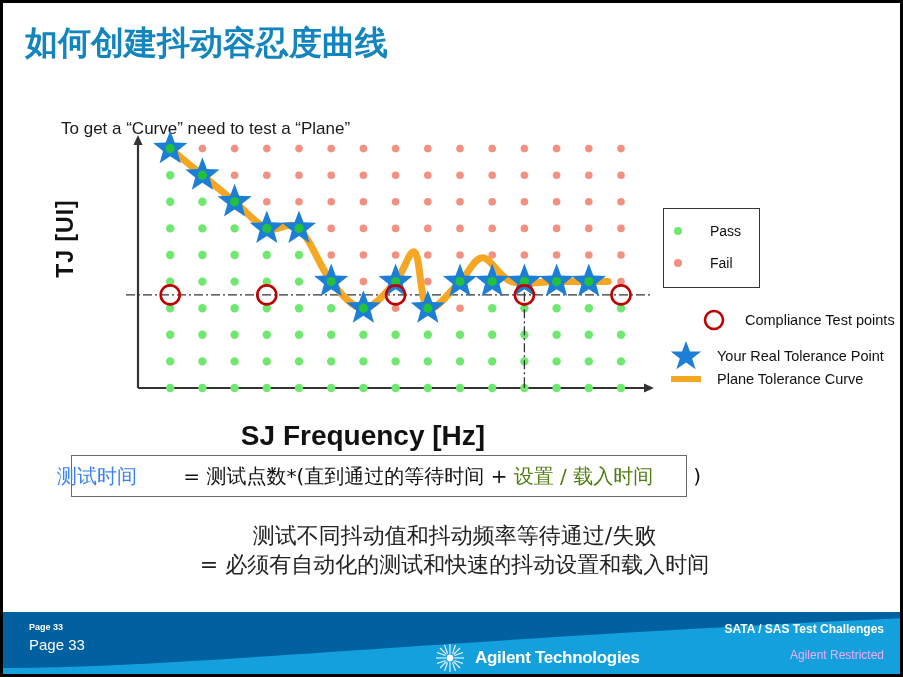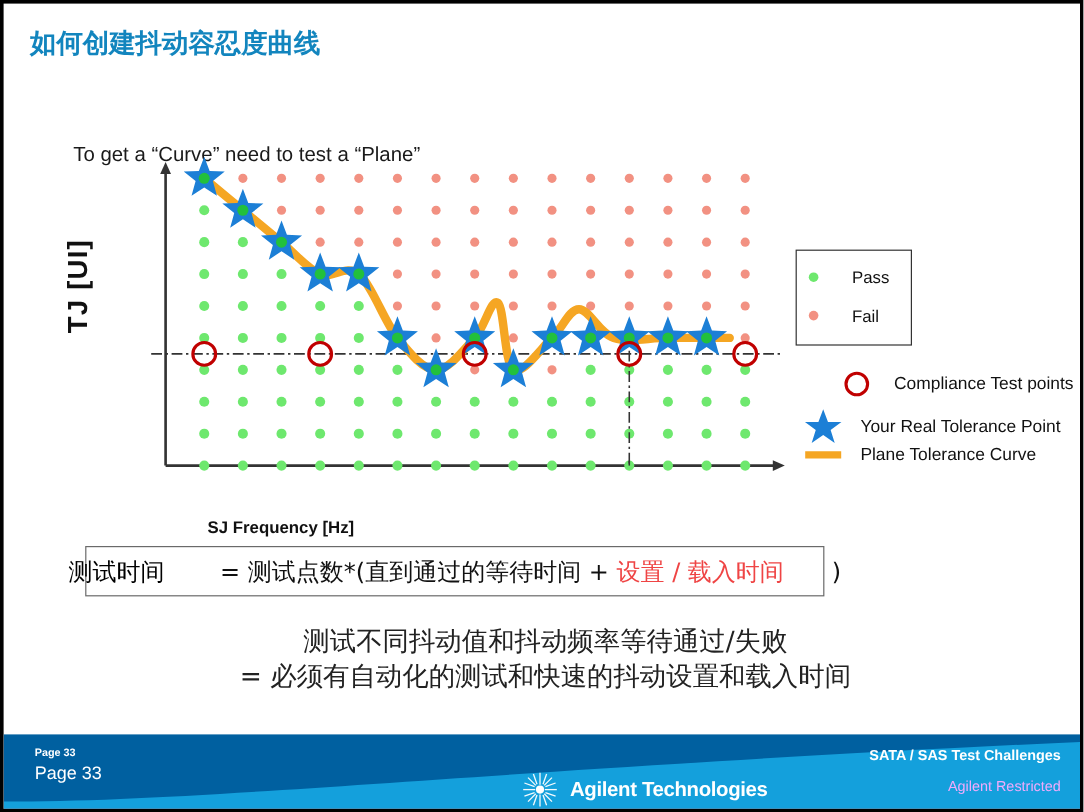--- a/index.html
+++ b/index.html
@@ -1,41 +1,41 @@
 <!DOCTYPE html>
 <html><head>
 <meta charset="utf-8">
 <style>
   html,body{margin:0;padding:0;background:#fff;}
   body{width:903px;height:677px;font-family:"Liberation Sans",sans-serif;overflow:hidden;}
   #slide{position:relative;width:903px;height:677px;box-sizing:border-box;border:3px solid #000;background:#fff;overflow:hidden;}
 
-  #title{position:absolute;left:22px;top:18px;font-size:22px;font-weight:bold;color:#1285BE;letter-spacing:0px;white-space:nowrap;}
+  #title{position:absolute;left:22px;top:18px;font-size:33px;font-weight:bold;color:#1285BE;letter-spacing:0px;white-space:nowrap;}
   #subtitle{position:absolute;left:58px;top:92px;font-size:17px;color:#1a1a1a;white-space:nowrap;margin-top:24px;}
 
   #plot{position:absolute;left:0;top:0;width:903px;height:430px;}
 
   #ylabel{position:absolute;left:-8px;top:222px;width:140px;text-align:center;
           transform:rotate(-90deg);transform-origin:center center;
           font-size:23px;font-weight:bold;color:#111;letter-spacing:1px;}
-  #xlabel{position:absolute;left:170px;top:428px;width:380px;font-size:14px;font-weight:bold;color:#111;}
+  #xlabel{position:absolute;left:170px;top:417px;width:380px;text-align:center;font-size:28px;font-weight:bold;color:#111;}
 
   #passfail-legend{position:absolute;left:660px;top:205px;width:95px;height:78px;border:1px solid #333;background:#fff;}
   .pf-row{position:absolute;left:10px;display:flex;align-items:center;gap:28px;font-size:14px;color:#111;}
   .pf-dot{width:8px;height:8px;border-radius:50%;display:inline-block;}
 
   .side-legend-row{position:absolute;display:flex;align-items:center;font-size:14.5px;color:#111;white-space:nowrap;}
   .side-legend-row .sl-text{margin-left:8px;}
   .sl-icon{width:46px;display:flex;align-items:center;justify-content:center;}
 
   #formula{position:absolute;left:68px;top:452px;width:614px;height:40px;border:1px solid #6a6a6a;background:#fff;
            display:flex;align-items:center;justify-content:center;}
   #formula .ftxt{font-size:20px;white-space:nowrap;font-family:"DejaVu Sans","Liberation Sans",sans-serif;}
-  .fblue{color:#000000;text-align:right;}
-  .fviolet{color:#ef4444;}
+  .fblue{color:#3b82f6;text-align:right;}
+  .fviolet{color:#4d7c0f;}
   .fblack{color:#111;margin-left:40px;}
 
   #bottomtext{position:absolute;left:0;top:518px;width:903px;text-align:center;
               font-size:22px;color:#222;line-height:1.32;font-family:"DejaVu Sans","Liberation Sans",sans-serif;}
 
   #footer{position:absolute;left:0;bottom:0;width:903px;height:62px;overflow:hidden;background:#0060A0;}
   #footer .lightwave{position:absolute;left:0;bottom:0;width:903px;height:62px;}
   #pagenum-small{position:absolute;left:26px;top:10px;color:#fff;font-size:9px;font-weight:bold;}
   #pagenum-big{position:absolute;left:26px;top:24px;color:#fff;font-size:15px;}
   #agilent{position:absolute;left:430px;top:29px;display:flex;align-items:center;gap:8px;}

